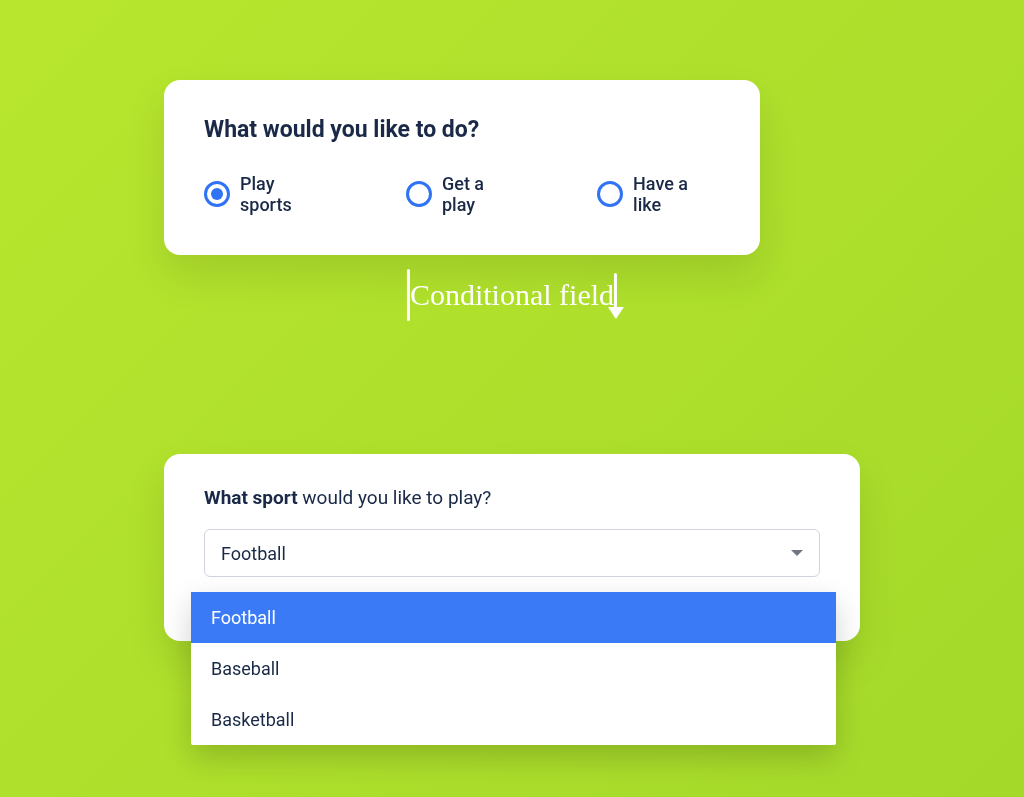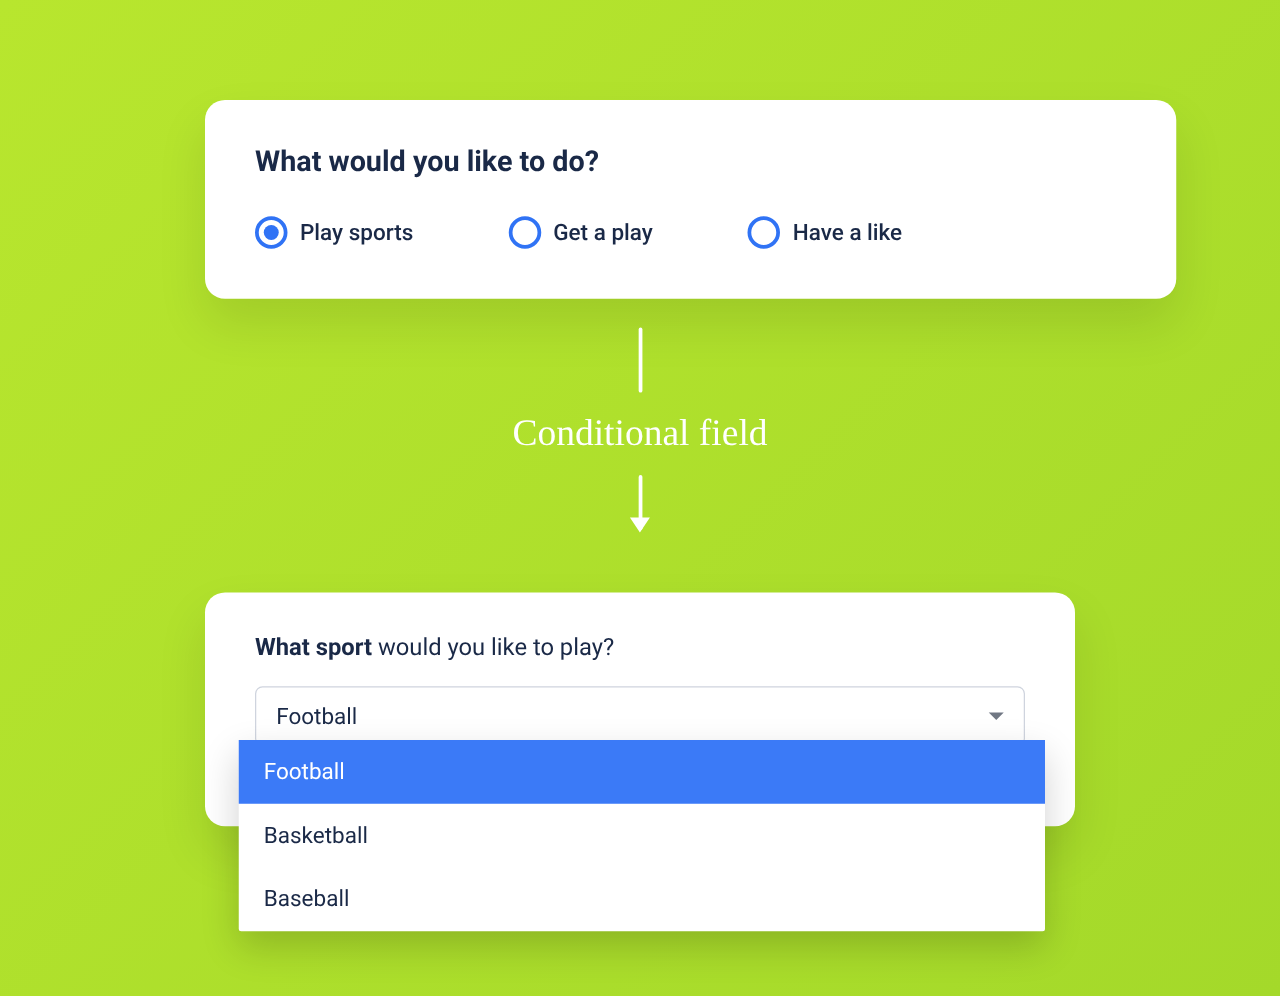--- a/index.html
+++ b/index.html
@@ -20,21 +20,21 @@
     .card {
       background: #ffffff;
       border-radius: 16px;
       box-shadow: 0 20px 40px rgba(0,0,0,0.1);
       position: absolute;
     }
 
     .card-top {
       left: 164px;
       top: 80px;
-      width: 777px;
+      width: 596px;
       padding: 36px 40px 40px 40px;
     }
 
     .question-title {
       font-size: 23px;
       font-weight: 700;
       color: #1a2947;
       margin-bottom: 30px;
     }
 
@@ -75,21 +75,21 @@
       color: #1a2947;
       font-weight: 500;
     }
 
     .connector {
       position: absolute;
       left: 50%;
       transform: translateX(-50%);
       top: 262px;
       display: flex;
-      flex-direction: column;
+      flex-direction: row;
       align-items: center;
     }
 
     .connector-line-top {
       width: 3px;
       height: 52px;
       background: #ffffff;
       border-radius: 2px;
     }
 
@@ -121,21 +121,20 @@
       border-left: 8px solid transparent;
       border-right: 8px solid transparent;
       border-top: 12px solid #ffffff;
     }
 
     .card-bottom {
       left: 164px;
       top: 454px;
       width: 696px;
       padding: 32px 40px 64px 40px;
-      margin-top: 20px;
     }
 
     .question-title-2 {
       font-size: 19px;
       color: #1a2947;
       margin-bottom: 20px;
       font-weight: 400;
     }
 
     .question-title-2 .bold {
@@ -222,15 +221,15 @@
     <span class="bold">What sport</span><span> would you like to play?</span>
   </div>
   <div class="select-box">
     <span class="select-value">Football</span>
     <span class="select-caret"></span>
   </div>
 </div>
 
 <div class="dropdown">
   <div class="dropdown-item highlighted">Football</div>
+  <div class="dropdown-item">Baseball</div>
   <div class="dropdown-item">Basketball</div>
-  <div class="dropdown-item">Baseball</div>
 </div>
 
 </body></html>

